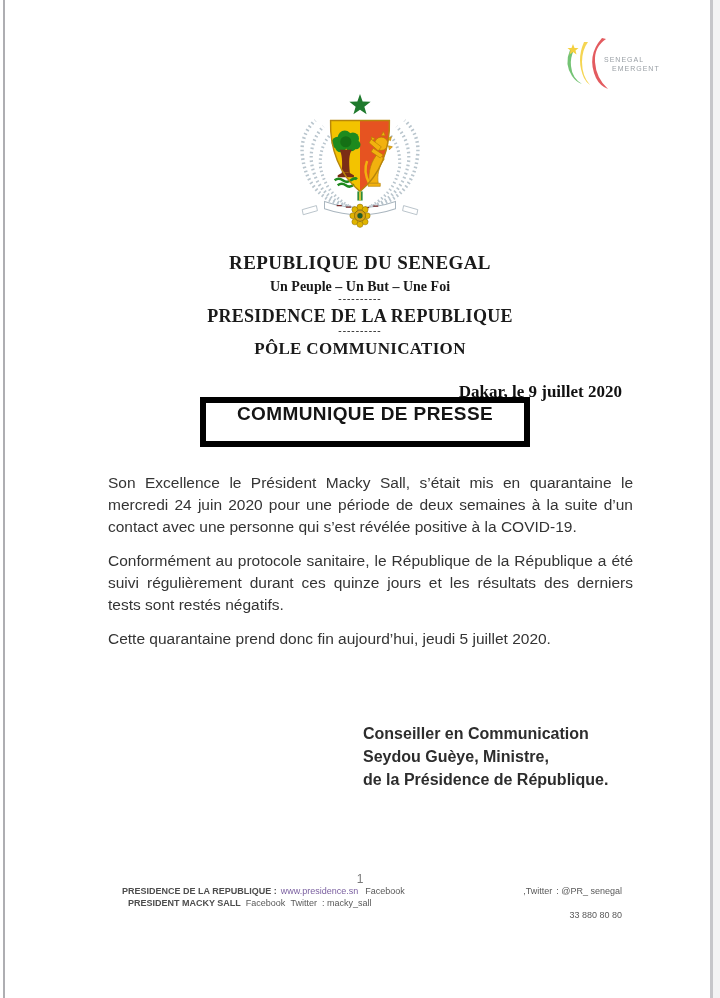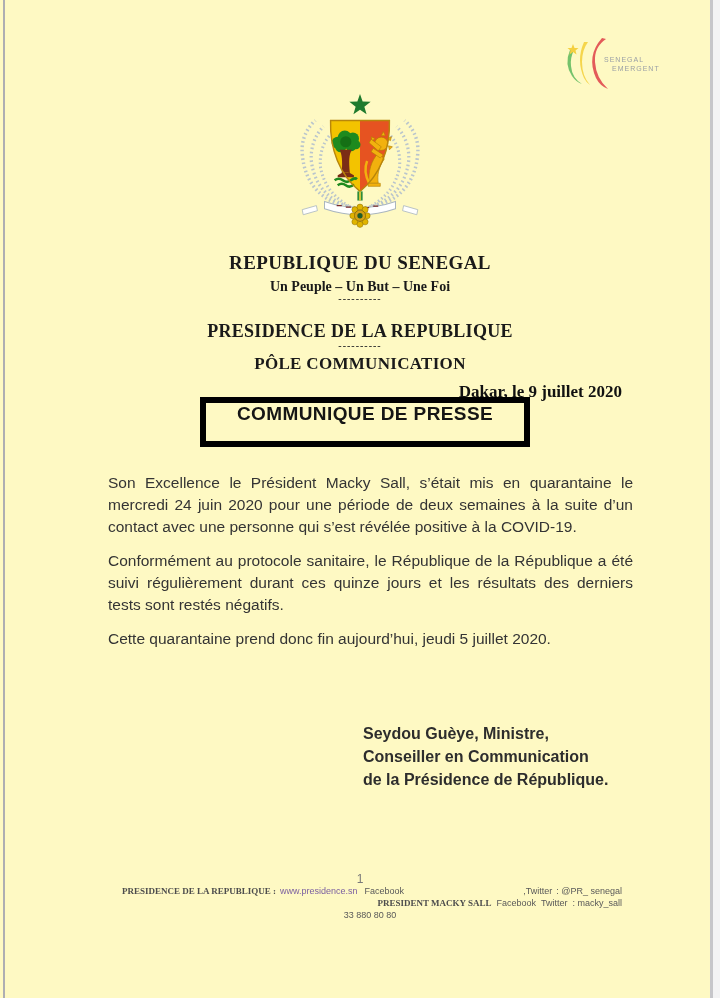--- a/index.html
+++ b/index.html
@@ -1,38 +1,38 @@
 <!DOCTYPE html>
 <html><head>
 <meta charset="utf-8">
 <style>
   html,body{margin:0;padding:0;background:#e9e9ea;}
   .page{
     position:relative;width:720px;height:998px;margin:0 auto;
-    background:#fef9c3;overflow:hidden;
+    background:#ffffff;overflow:hidden;
     font-family:"Liberation Sans",sans-serif;
   }
   
   .edge-left{position:absolute;left:3px;top:0;width:2px;height:998px;background:#aeaeb2;}
   .edge-right{position:absolute;left:710px;top:0;width:3px;height:998px;background:#c6c6ca;}
   .edge-right-margin{position:absolute;left:713px;top:0;width:7px;height:998px;background:#f3f3f4;}
 
   
   .logo{position:absolute;left:556px;top:34px;width:110px;height:56px;}
 
   
   .emblem{position:absolute;left:283px;top:90px;width:154px;height:144px;}
 
   
   .letterhead{position:absolute;left:0;top:252px;width:720px;text-align:center;
     font-family:"Liberation Serif",serif;color:#1a1a1a;}
   .h-republic{font-size:19px;font-weight:bold;letter-spacing:.4px;}
   .h-motto{font-size:14px;font-weight:bold;margin-top:5px;}
   .h-sep{font-size:10px;font-weight:bold;line-height:8px;letter-spacing:1px;color:#2a2a2a;}
-  .h-presidency{font-size:18px;font-weight:bold;margin-top:18px;letter-spacing:.3px;}
+  .h-presidency{font-size:18px;font-weight:bold;margin-top:3px;letter-spacing:.3px;}
   .h-pole{font-size:17px;font-weight:bold;margin-top:4px;letter-spacing:.3px;}
 
   .dateline{position:absolute;right:98px;top:382px;
     font-family:"Liberation Serif",serif;font-size:17px;font-weight:bold;color:#111;}
 
   .title-box{position:absolute;left:200px;top:397px;width:318px;height:38px;
     border:6px solid #000000;display:flex;align-items:flex-start;justify-content:center;}
   .title-box span{font-size:19px;font-weight:bold;letter-spacing:.4px;color:#151515;}
 
   .body-text{position:absolute;left:108px;top:472px;width:525px;
@@ -42,28 +42,28 @@
   .signature{position:absolute;left:363px;top:722px;
     font-size:16px;font-weight:bold;line-height:23px;color:#2d2d2d;}
 
   .pagenum{position:absolute;left:350px;top:872px;width:20px;text-align:center;
     font-size:12px;color:#7a7a7a;}
 
   
   .footer{position:absolute;left:98px;top:886px;width:524px;
     font-size:9px;line-height:11.5px;color:#595959;}
   .f-line1{display:flex;align-items:baseline;white-space:nowrap;padding-left:24px;}
-  .f-bold{font-weight:bold;color:#4d4d4d;font-family:Liberation Serif, serif;}
+  .f-bold{font-weight:bold;color:#4d4d4d;}
   .f-link{color:#595959;cursor:pointer;}
   .f-link.purple{color:#7a5fa0;}
   .f-gap1{width:4px;}
   .f-gap2{width:7px;}
   .f-spacer{flex:1;min-width:60px;}
-  .f-line2{text-align:right;padding-left:30px;white-space:nowrap;}
-  .f-line3{text-align:center;padding-left:20px;margin-top:1px;}
+  .f-line2{text-align:left;padding-left:30px;white-space:nowrap;}
+  .f-line3{text-align:right;padding-left:20px;margin-top:1px;}
   .f-sp{display:inline-block;width:5px;}
 </style>
 </head>
 <body>
 
 <div class="page">
 
   <div class="edge-right-margin"></div>
   <div class="edge-left"></div>
   <div class="edge-right"></div>
@@ -164,22 +164,22 @@
     <span>COMMUNIQUE DE PRESSE</span>
   </div>
 
   <div class="body-text">
     <p>Son Excellence le Président Macky Sall, s’était mis en quarantaine le mercredi 24 juin 2020 pour une période de deux semaines à la suite d’un contact avec une personne qui s’est révélée positive à la COVID-19.</p>
     <p>Conformément au protocole sanitaire, le République de la République a été suivi régulièrement durant ces quinze jours et les résultats des derniers tests sont restés négatifs.</p>
     <p>Cette quarantaine prend donc fin aujourd’hui, jeudi 5 juillet 2020.</p>
   </div>
 
   <div class="signature">
+    <div>Conseiller en Communication</div>
     <div>Seydou Guèye, Ministre,</div>
-    <div>Conseiller en Communication</div>
     <div>de la Présidence de République.</div>
   </div>
 
   <div class="pagenum">1</div>
 
   <div class="footer">
     <div class="f-line1">
       <span class="f-bold">PRESIDENCE DE LA REPUBLIQUE :</span>
       <span class="f-gap1"></span>
       <span class="f-link purple">www.presidence.sn</span>

